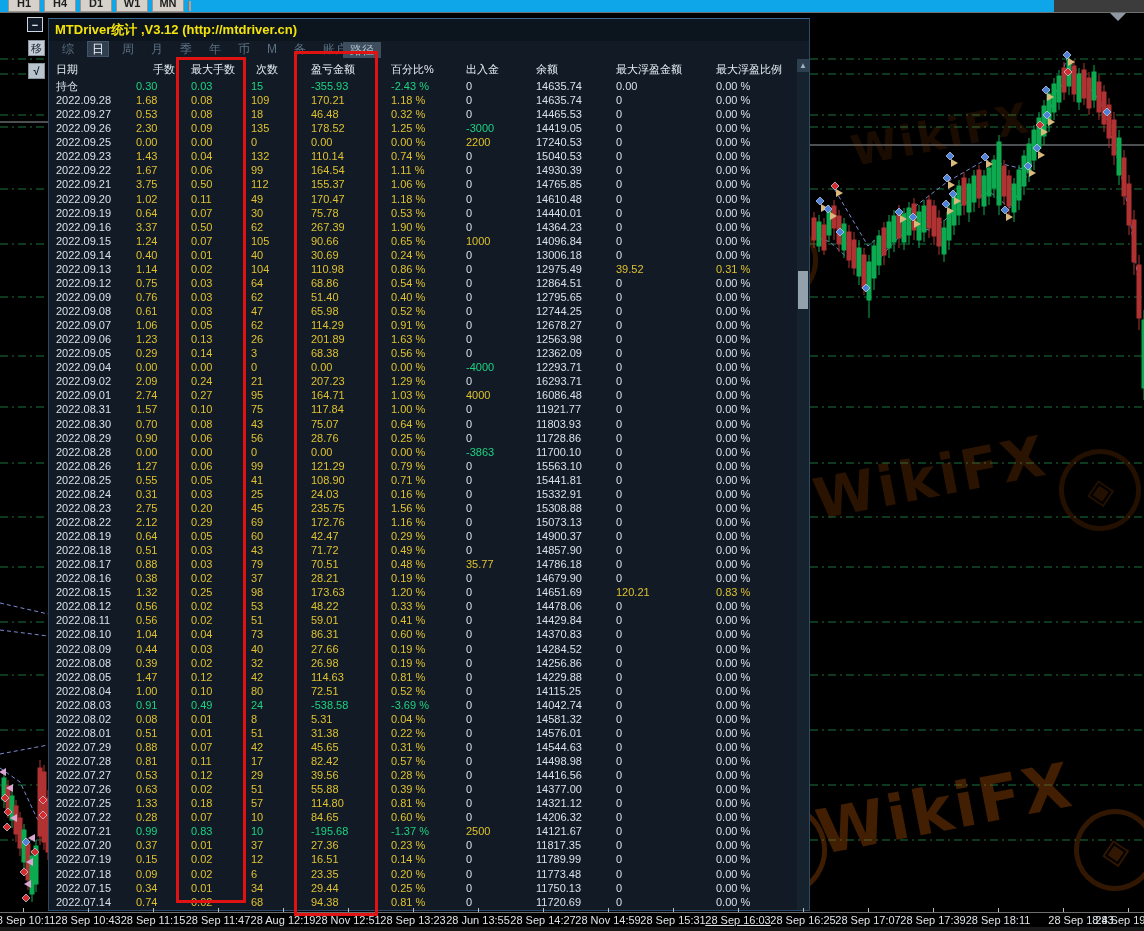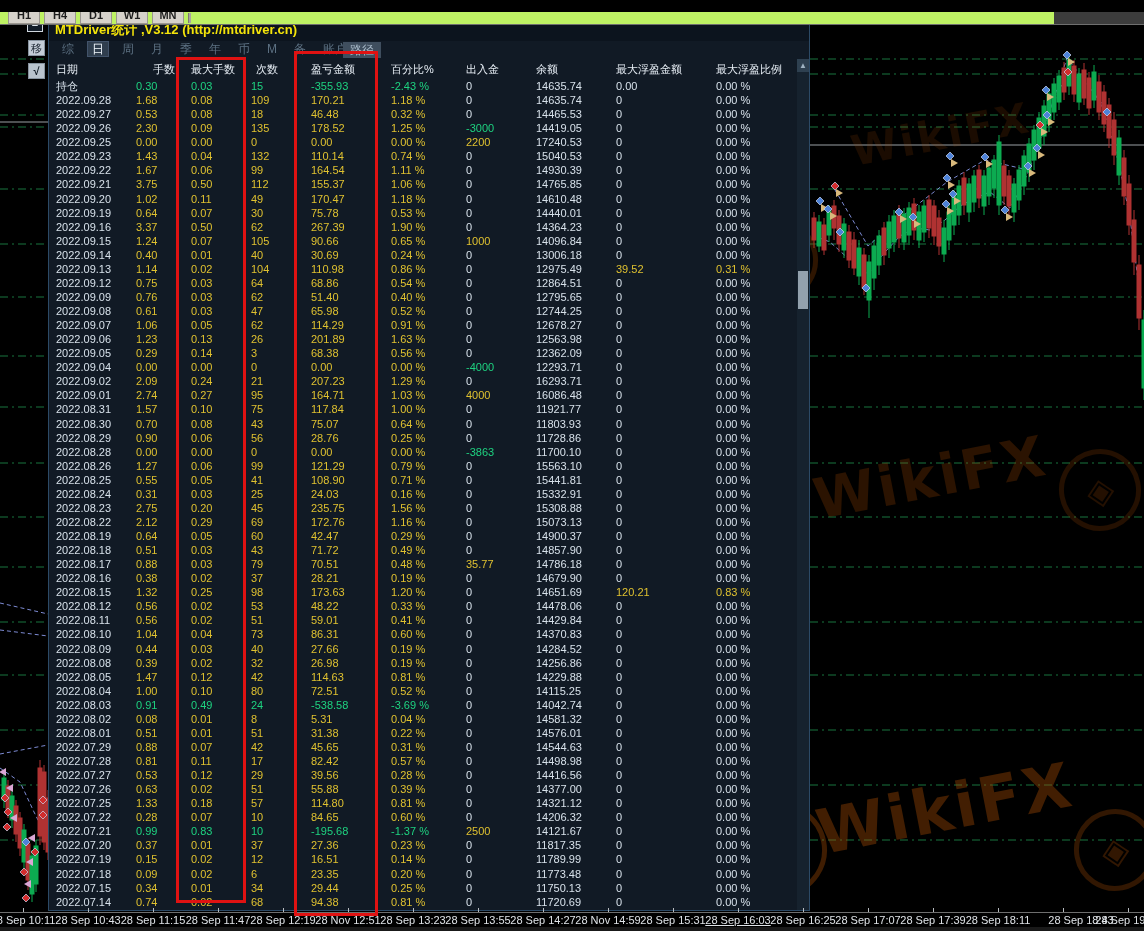--- a/index.html
+++ b/index.html
@@ -1,19 +1,19 @@
 <!DOCTYPE html>
 <html><head>
 <meta charset="utf-8">
 <style>
   html,body{margin:0;padding:0;background:#000;}
   #root{position:relative;width:1144px;height:931px;overflow:hidden;background:#000;
         font-family:"Liberation Sans",sans-serif;}
   
-  .toolbar{position:absolute;left:0;top:12px;width:1144px;height:12px;background:#bef264;
+  .toolbar{position:absolute;left:0;top:0;width:1144px;height:12px;background:#0ea5e9;
            border-bottom:1px solid #6f6f6f;overflow:hidden;z-index:30;}
   .toolbar .darkend{position:absolute;right:0;top:0;width:90px;height:12px;background:#3c3c3c;}
   .tf-btn{position:absolute;top:-7px;width:32px;height:19px;text-align:center;font-size:11px;
           font-weight:bold;color:#1d1d1d;background:#d6d2cb;border:1px solid #9a968f;
           line-height:18px;box-sizing:border-box;}
   .tb-sep{position:absolute;left:188px;top:1px;width:2px;height:10px;background:#aaa69f;border-left:1px solid #7d7973;}
   
   .gray-tri{position:absolute;left:1110px;top:13px;width:0;height:0;z-index:6;
             border-left:8px solid transparent;border-right:8px solid transparent;border-top:8px solid #8e99a4;}
   
@@ -416,24 +416,24 @@
   <div class="sbtn" id="btn-check">√</div>
 
   <div class="redrect" id="redrect-a"></div>
   <div class="redrect" id="redrect-b"></div>
 
   <div class="timeline" id="timeline">
       <div class="tl-label" style="left: 23px;">28 Sep 10:11</div>
       <div class="tl-label" style="left: 88px;">28 Sep 10:43</div>
       <div class="tl-label" style="left: 153px;">28 Sep 11:15</div>
       <div class="tl-label" style="left: 218px;">28 Sep 11:47</div>
-      <div class="tl-label" style="left: 283px;">28 Sep 12:19</div>
+      <div class="tl-label" style="left: 283px;">28 Aug 12:19</div>
       <div class="tl-label" style="left: 348px;">28 Nov 12:51</div>
       <div class="tl-label" style="left: 413px;">28 Sep 13:23</div>
-      <div class="tl-label" style="left: 478px;">28 Sep 13:55</div>
+      <div class="tl-label" style="left: 478px;">28 Jun 13:55</div>
       <div class="tl-label" style="left: 543px;">28 Sep 14:27</div>
       <div class="tl-label" style="left: 608px;">28 Nov 14:59</div>
       <div class="tl-label" style="left: 673px;">28 Sep 15:31</div>
       <div class="tl-label" style="left: 738px; text-decoration: underline;">28 Sep 16:03</div>
       <div class="tl-label" style="left: 803px;">28 Sep 16:25</div>
       <div class="tl-label" style="left: 868px;">28 Sep 17:07</div>
       <div class="tl-label" style="left: 933px;">28 Sep 17:39</div>
       <div class="tl-label" style="left: 998px;">28 Sep 18:11</div>
       <div class="tl-label" style="left: 1063px; margin-left: 18px;">28 Sep 18:43</div>
       <div class="tl-label" style="left: 1128px;">28 Sep 19:15</div>

